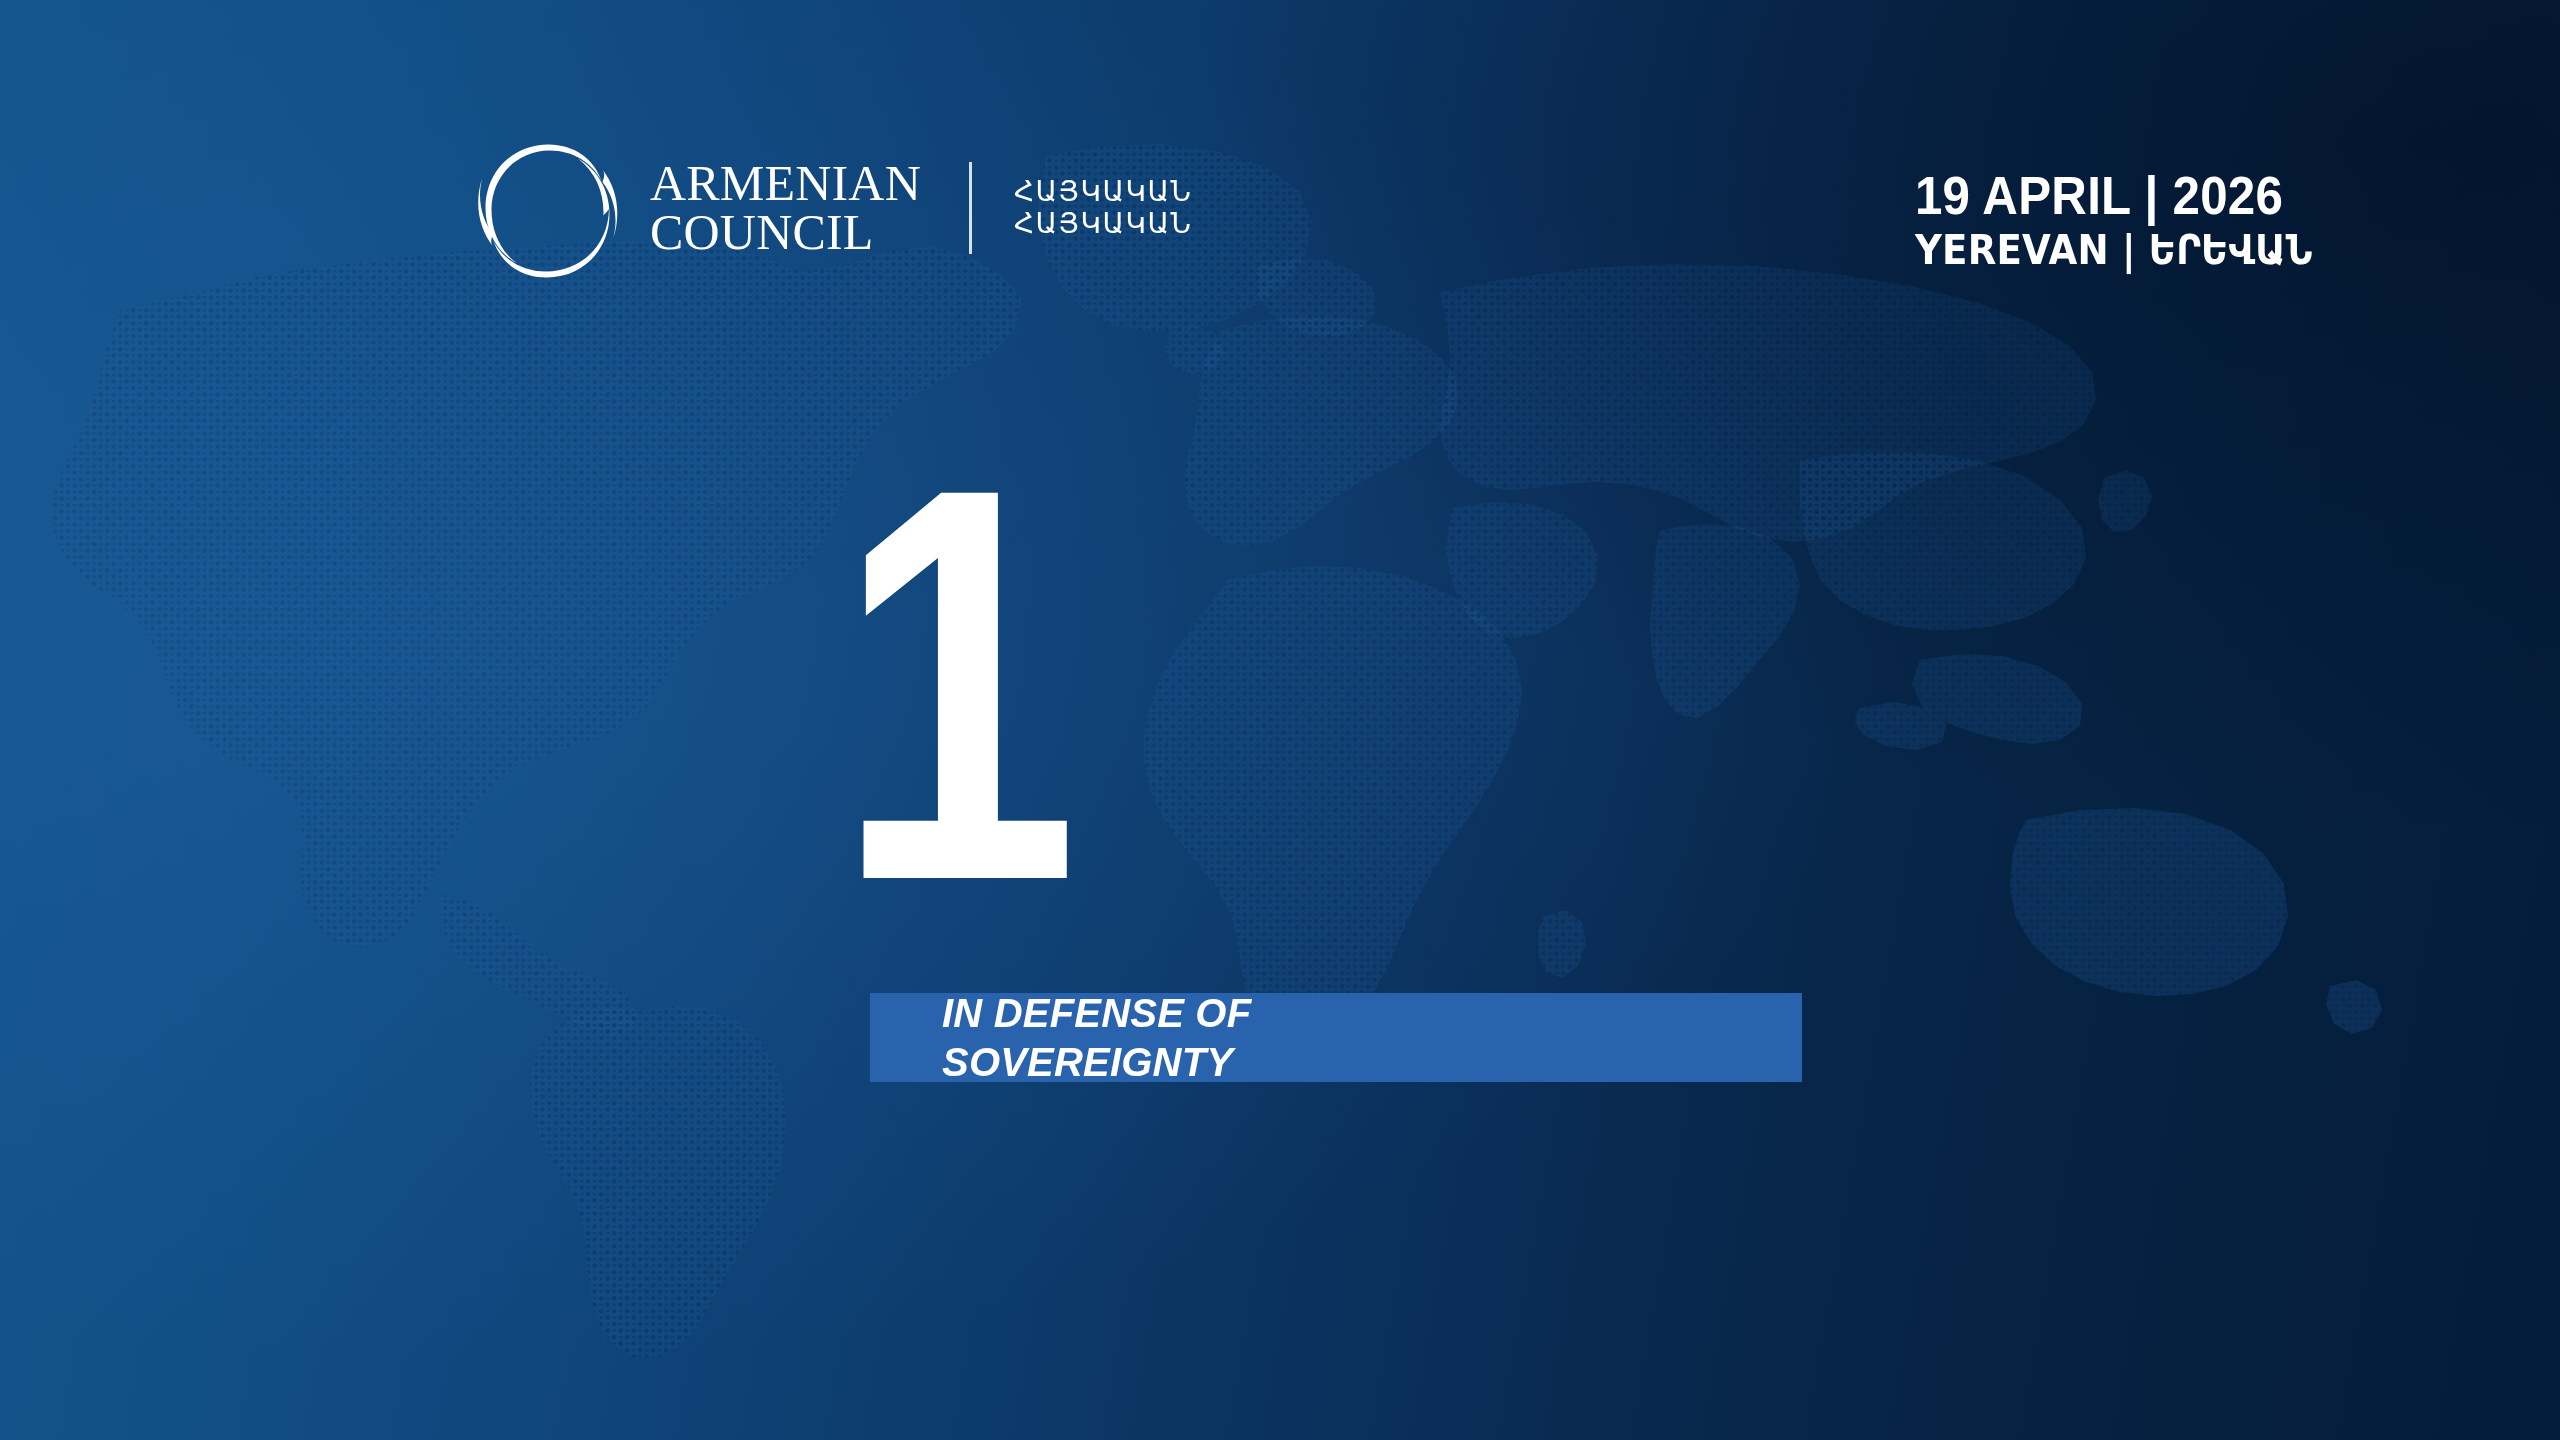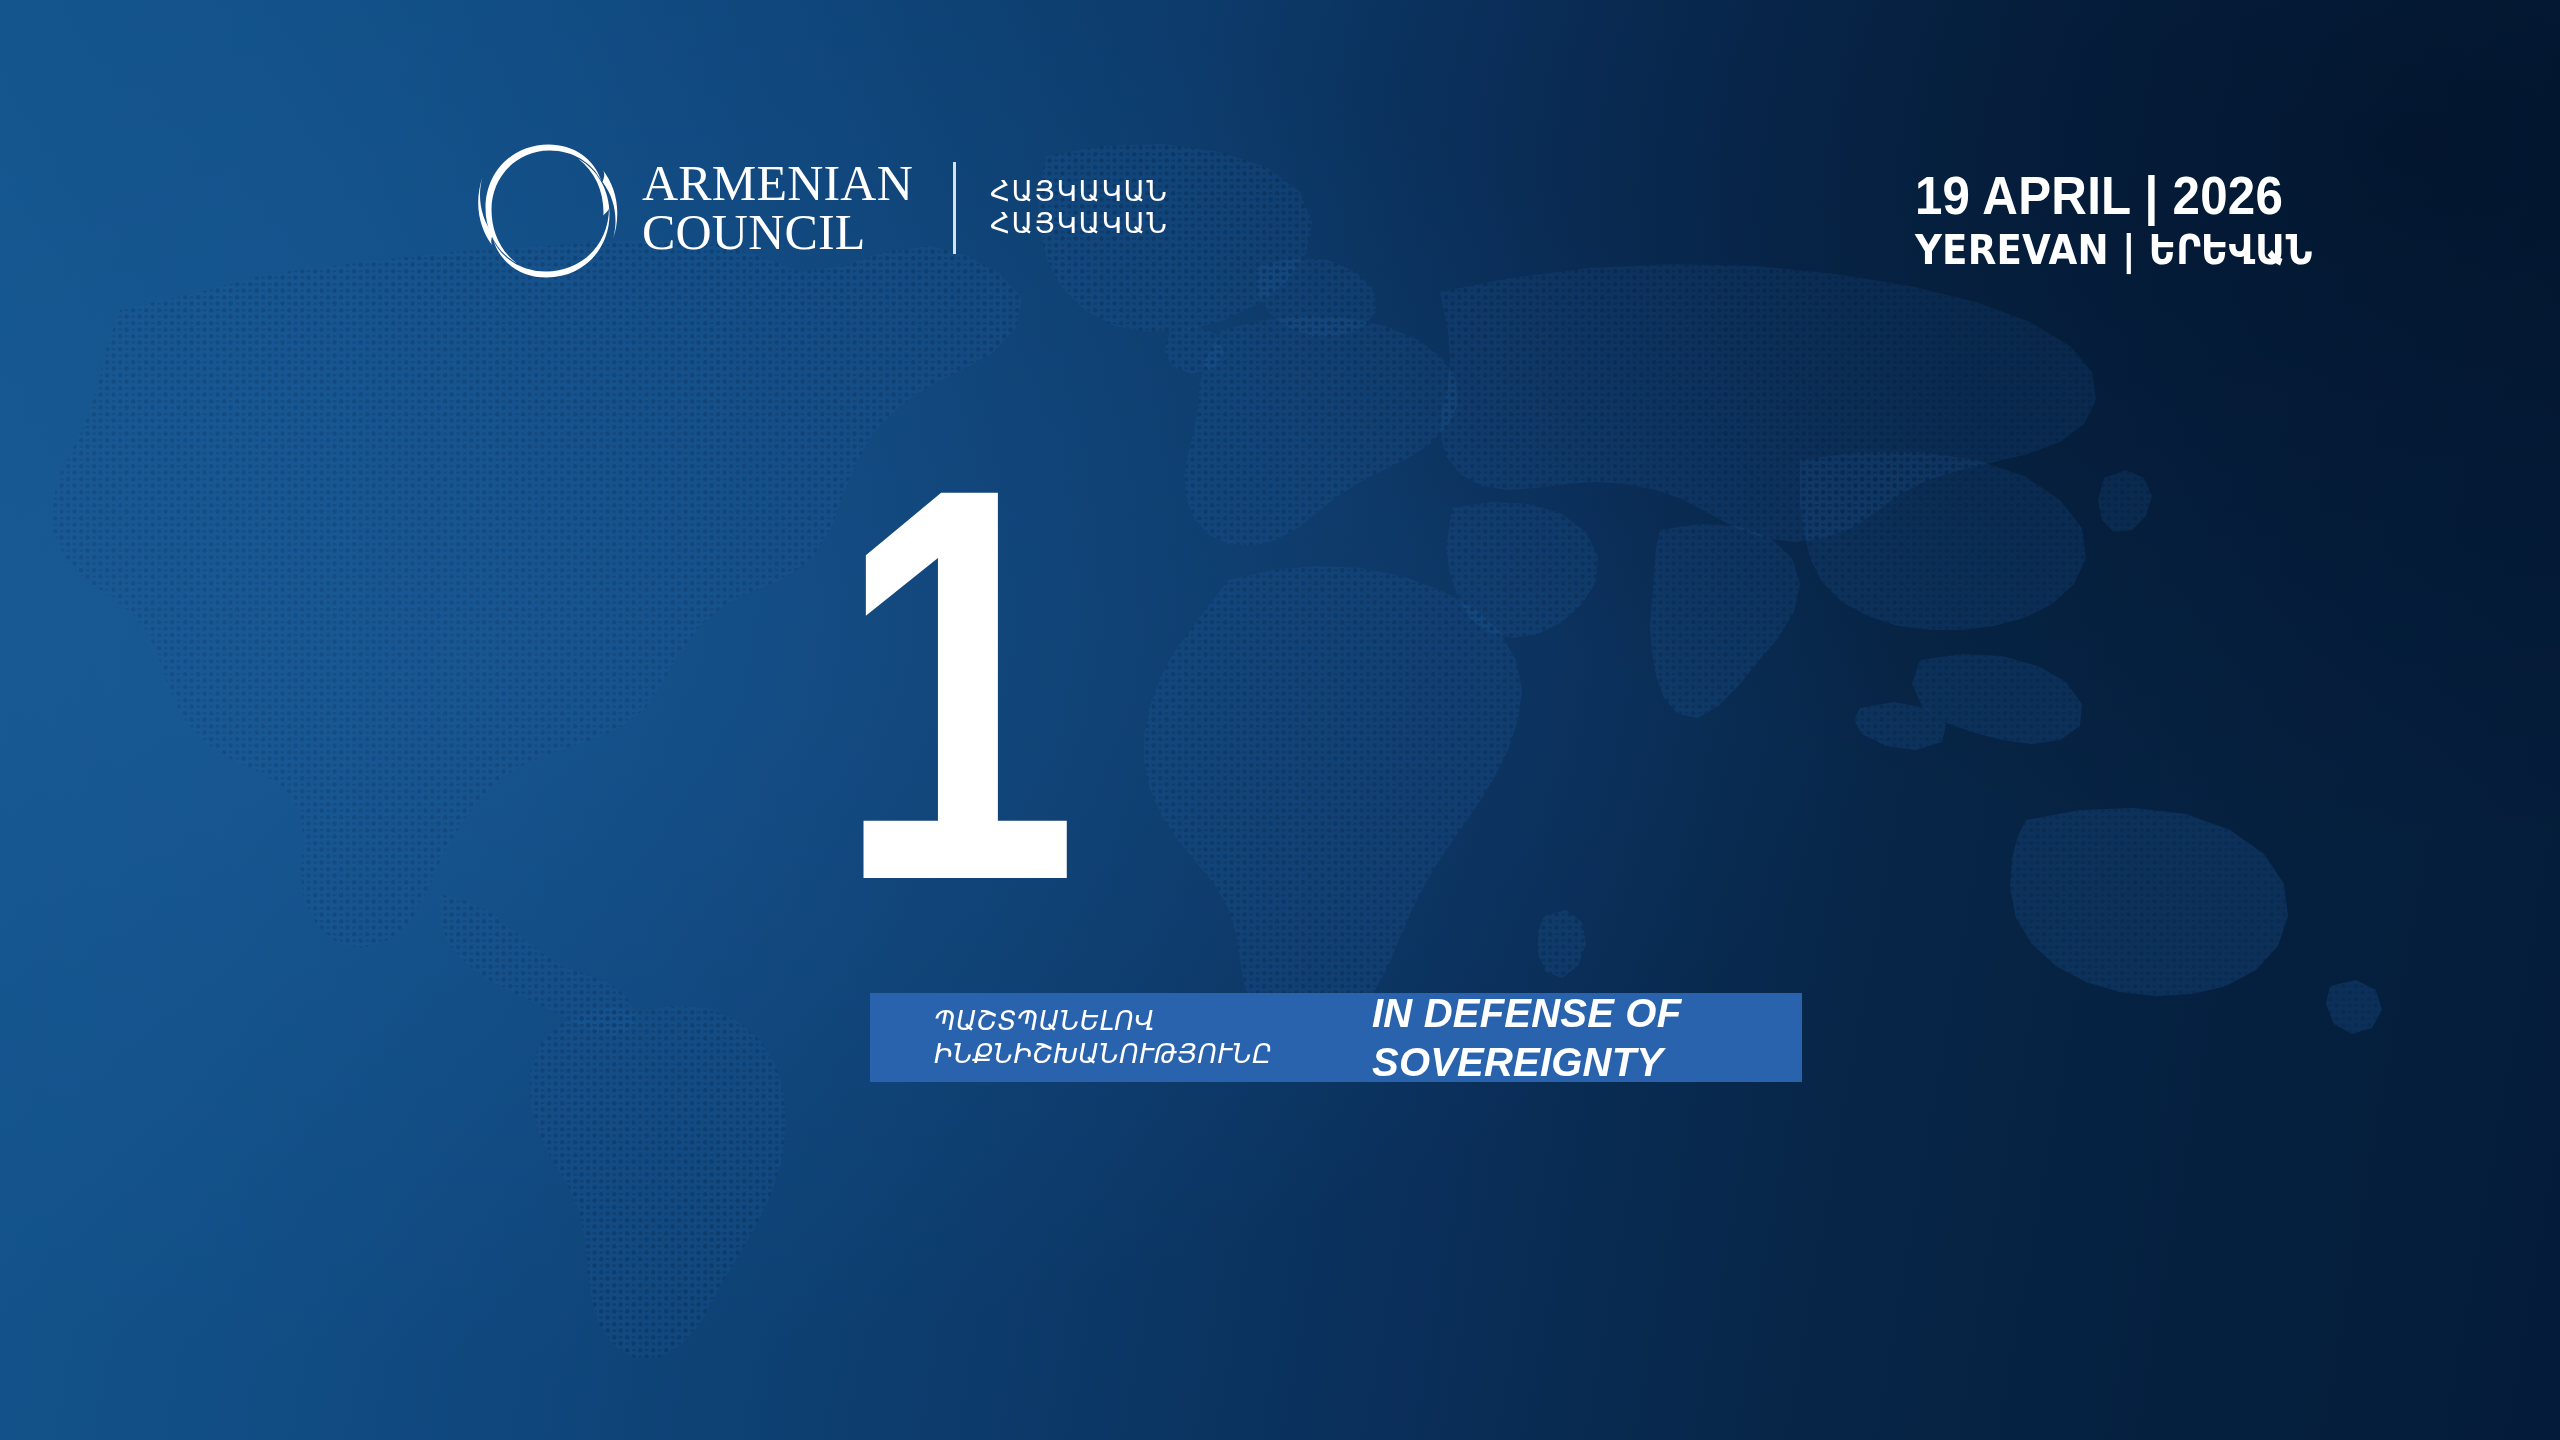--- a/index.html
+++ b/index.html
@@ -42,21 +42,21 @@
   .mapwrap svg{ display:block; width:100%; height:100%; }
 
   
   .header{
     position:absolute; left:0; top:0; width:2560px; height:300px;
     z-index:5;
   }
 
   .logoblock{
     position:absolute; left:472px; top:138px;
-    display:flex; align-items:center; gap:0;
+    display:flex; align-items:center; gap:8px;
   }
   .logomark{ width:152px; height:140px; flex:0 0 auto; }
   .logomark svg{ display:block; }
 
   .logotext{
     margin-left:18px;
     color:#ffffff;
     font-family:"Liberation Serif", serif;
     line-height:.98;
     letter-spacing:.012em;
@@ -340,24 +340,20 @@
   </div>
 
   <div class="main">
 
     <div class="bignum">1</div>
 
   </div>
 
   <div class="banner">
     <div class="inner">
-      <div class="bn-am">
-        <div>ՊԱՇՏՊԱՆԵԼՈՎ</div>
-        <div>ԻՆՔՆԻՇԽԱՆՈՒԹՅՈՒՆԸ</div>
-      </div>
       <div class="bn-en">
         <div>IN DEFENSE OF</div>
         <div>SOVEREIGNTY</div>
       </div>
     </div>
   </div>
 
 </div>
 
 </body></html>

